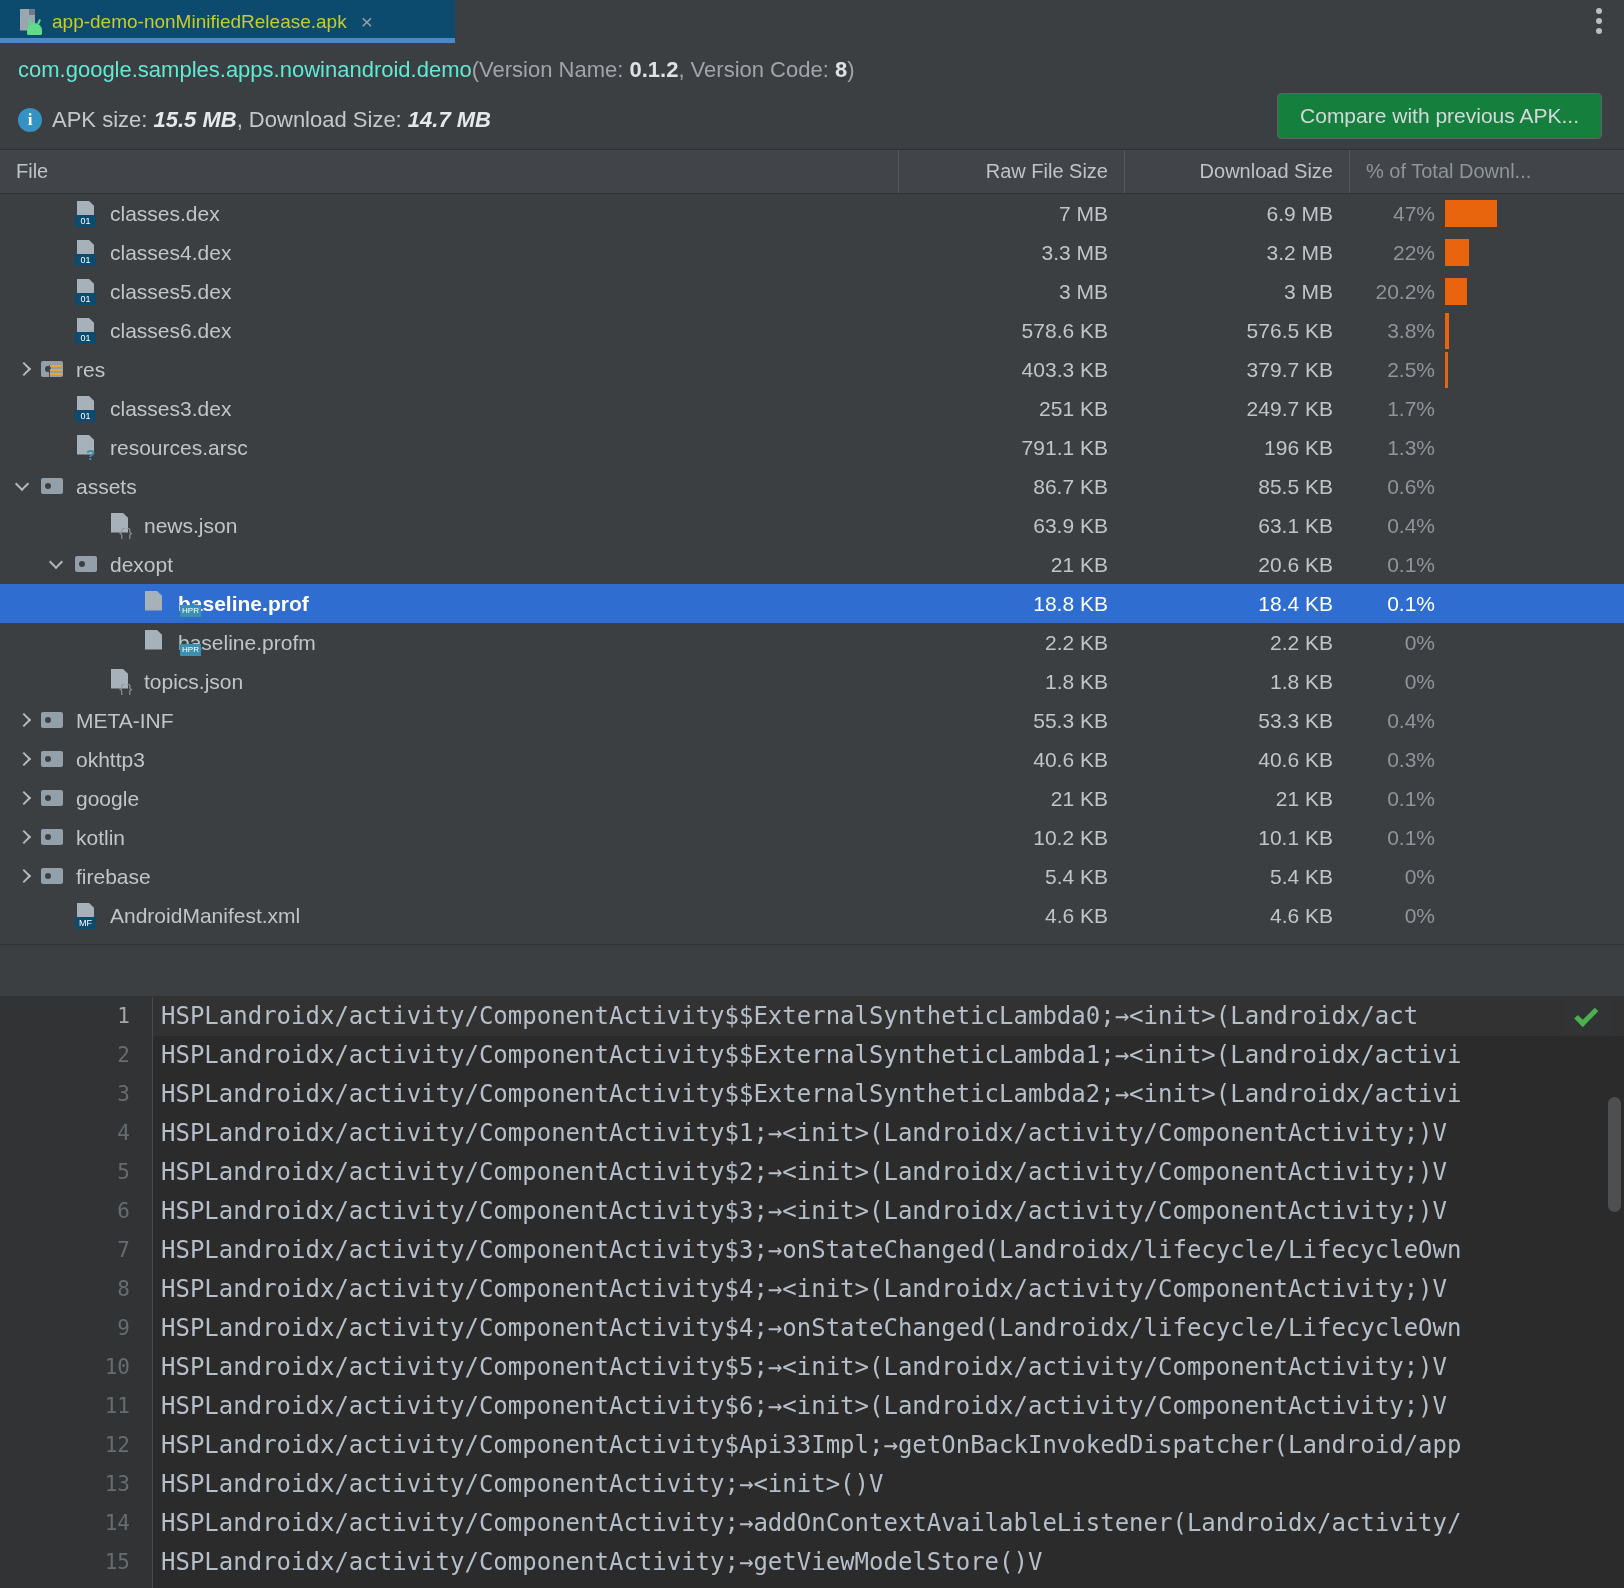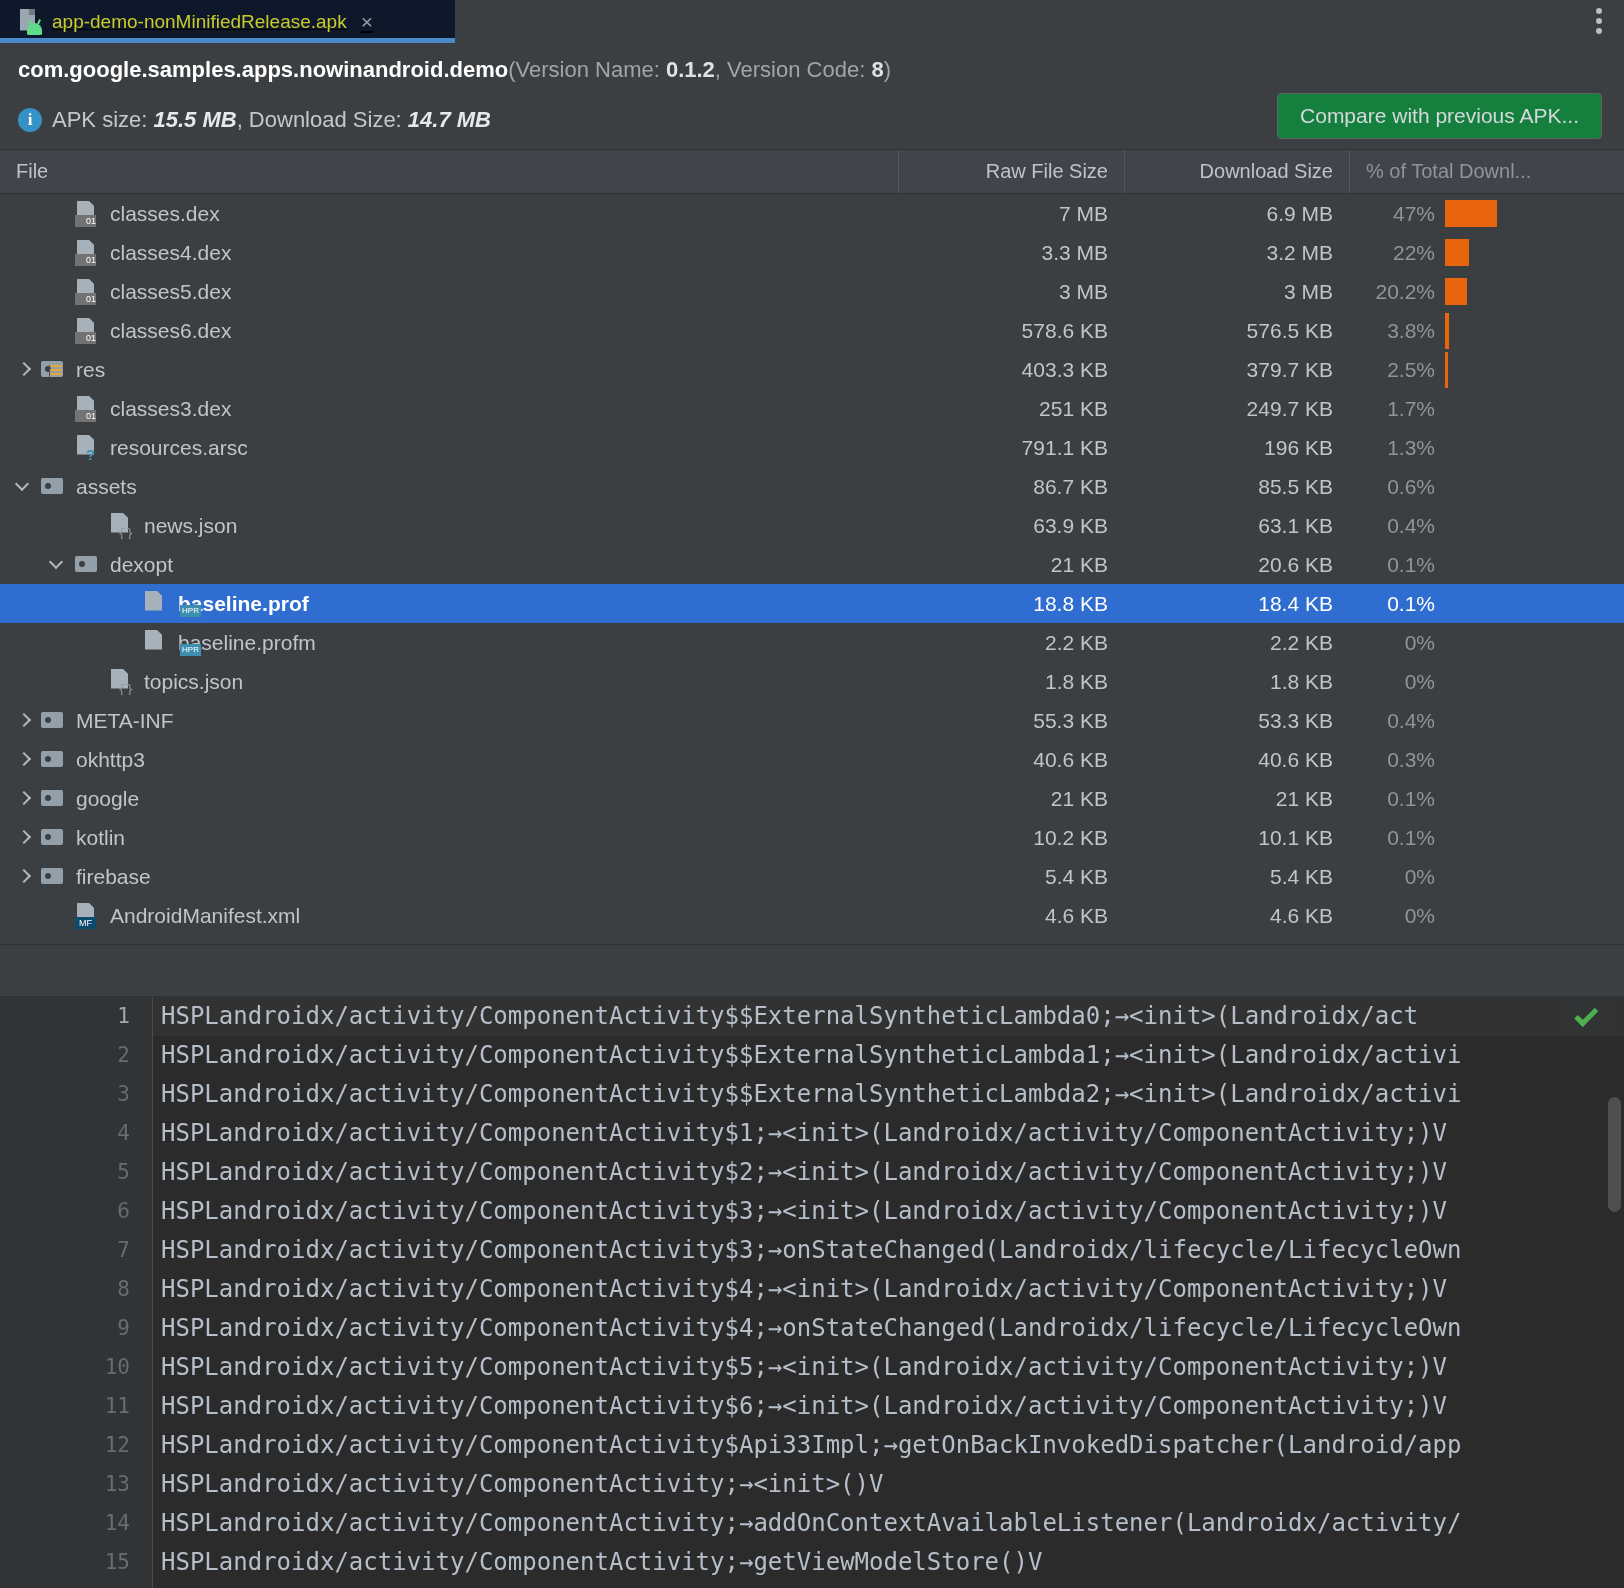--- a/index.html
+++ b/index.html
@@ -16,25 +16,24 @@
     height: 43px;
     background: #3c3f41;
     display: flex;
     align-items: stretch;
     position: relative;
   }
   .tab {
     display: flex; align-items: center;
     gap: 10px;
     padding: 0 16px 0 18px;
-    background: #0f172a;
+    background: #0c4a6e;
     height: 43px;
     min-width: 455px;
     position: relative;
-    text-decoration: underline;
   }
   .tab-underline {
     position: absolute; left: 0; bottom: 0;
     width: 455px; height: 5px; background: #4a88c7;
   }
   .tab-label {
     font-size: 19px;
     color: #c8cc2a;
     white-space: nowrap;
   }
@@ -67,21 +66,21 @@
     position: absolute; right: 22px; top: 8px;
     display: flex; flex-direction: column; gap: 4px; cursor: pointer;
   }
   .kebab span { width: 6px; height: 6px; border-radius: 50%; background: #b9bec4; display:block;}
 
   
   .apk-header { padding: 14px 0 0 0; background:#3c3f41; }
   .pkg-line {
     font-size: 22px; color: #9fa5ab; padding-left: 18px; white-space: nowrap;
   }
-  .pkg-line b { color: #ffffff; font-weight: bold; }
+  .pkg-line b { color: #5eead4; font-weight: normal; }
   .pkg-line .vval { color: #dfe2e5; font-weight: bold; }
 
   .size-row {
     display: flex; align-items: center;
     padding: 14px 0 0 18px; position: relative; height: 60px;
   }
   .info-icon {
     width: 24px; height: 24px; border-radius: 50%;
     background: #3592c4; color: #fff;
     font-size: 17px; font-weight: bold;
@@ -142,21 +141,21 @@
   .ficon { width: 26px; height: 26px; position: relative; flex: none; margin-right: 10px; }
   .ficon .pg {
     position:absolute; left:3px; top:0; width:17px; height:20px; background:#a7b1b9;
     clip-path: polygon(0 0, 68% 0, 100% 26%, 100% 100%, 0 100%);
   }
   .ficon .badge {
     position:absolute; left:1px; bottom:0; min-width:21px; height:12px;
     font-size:9px; line-height:12px; text-align:center;
     color:#fff; font-family:"Liberation Sans", sans-serif; letter-spacing:0;
   }
-  .ficon .badge.dex { background:#737373;text-align:right; }
+  .ficon .badge.dex { background:#0c4a6e; }
   .ficon .badge.hpr { background:#3d8fb0; font-size:8px;margin-left:37px; }
   .ficon .badge.mf  { background:#0c4a6e;margin-top:44px; }
   .ficon .q {
     position:absolute; left:12px; bottom:-1px; color:#3d8fb0; font-size:15px;
     font-weight:bold; line-height:1;
   }
   .ficon .brace {
     position:absolute; left:10px; bottom:-1px; color:#8d979f; font-size:13px;
     line-height:1; font-family:"Liberation Mono", monospace;
   }

